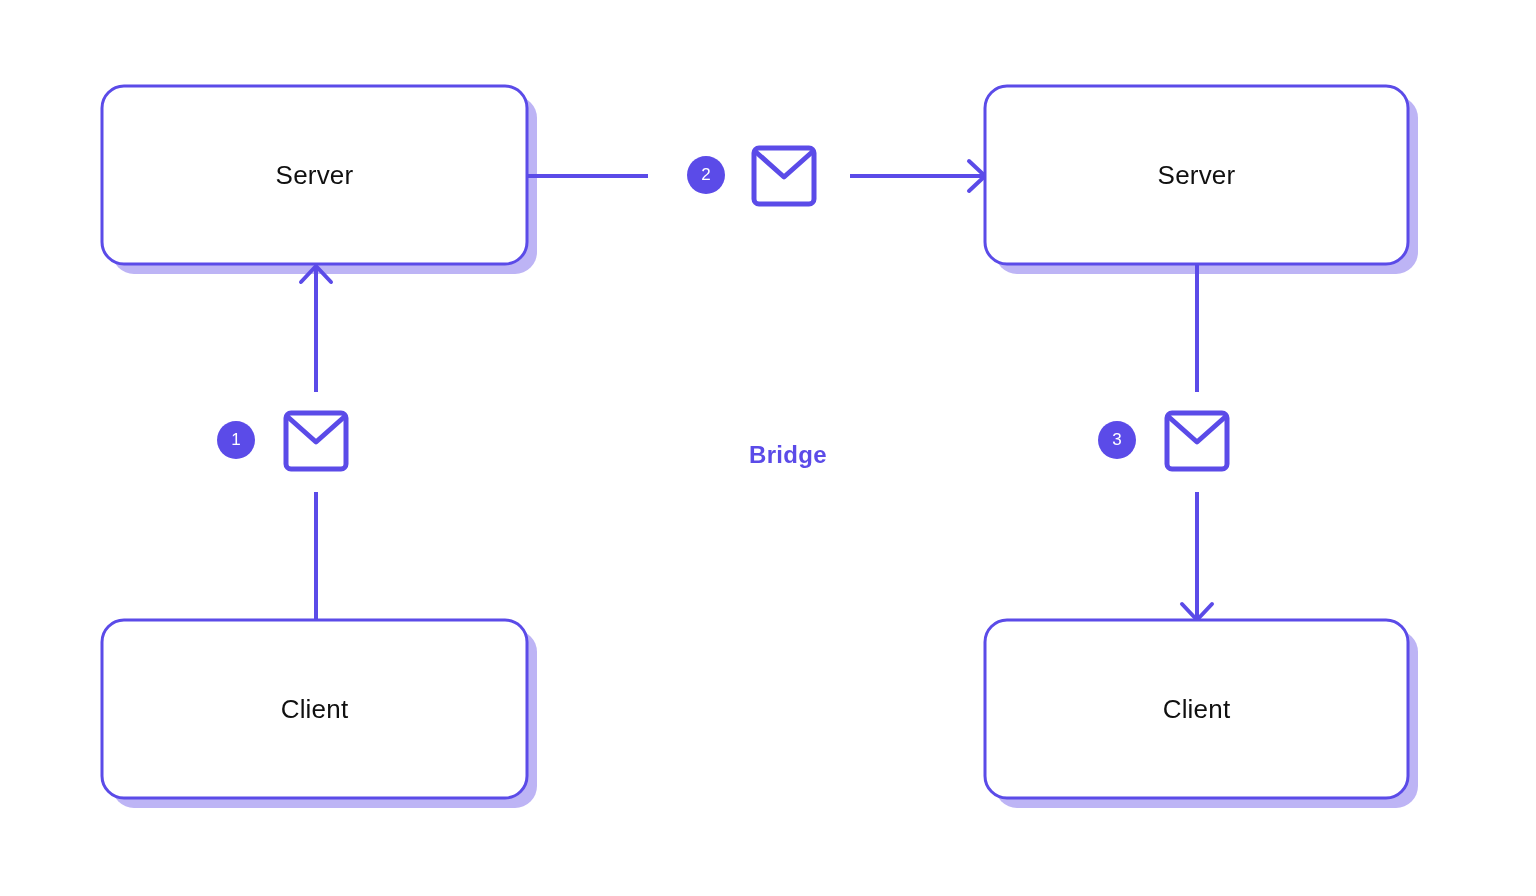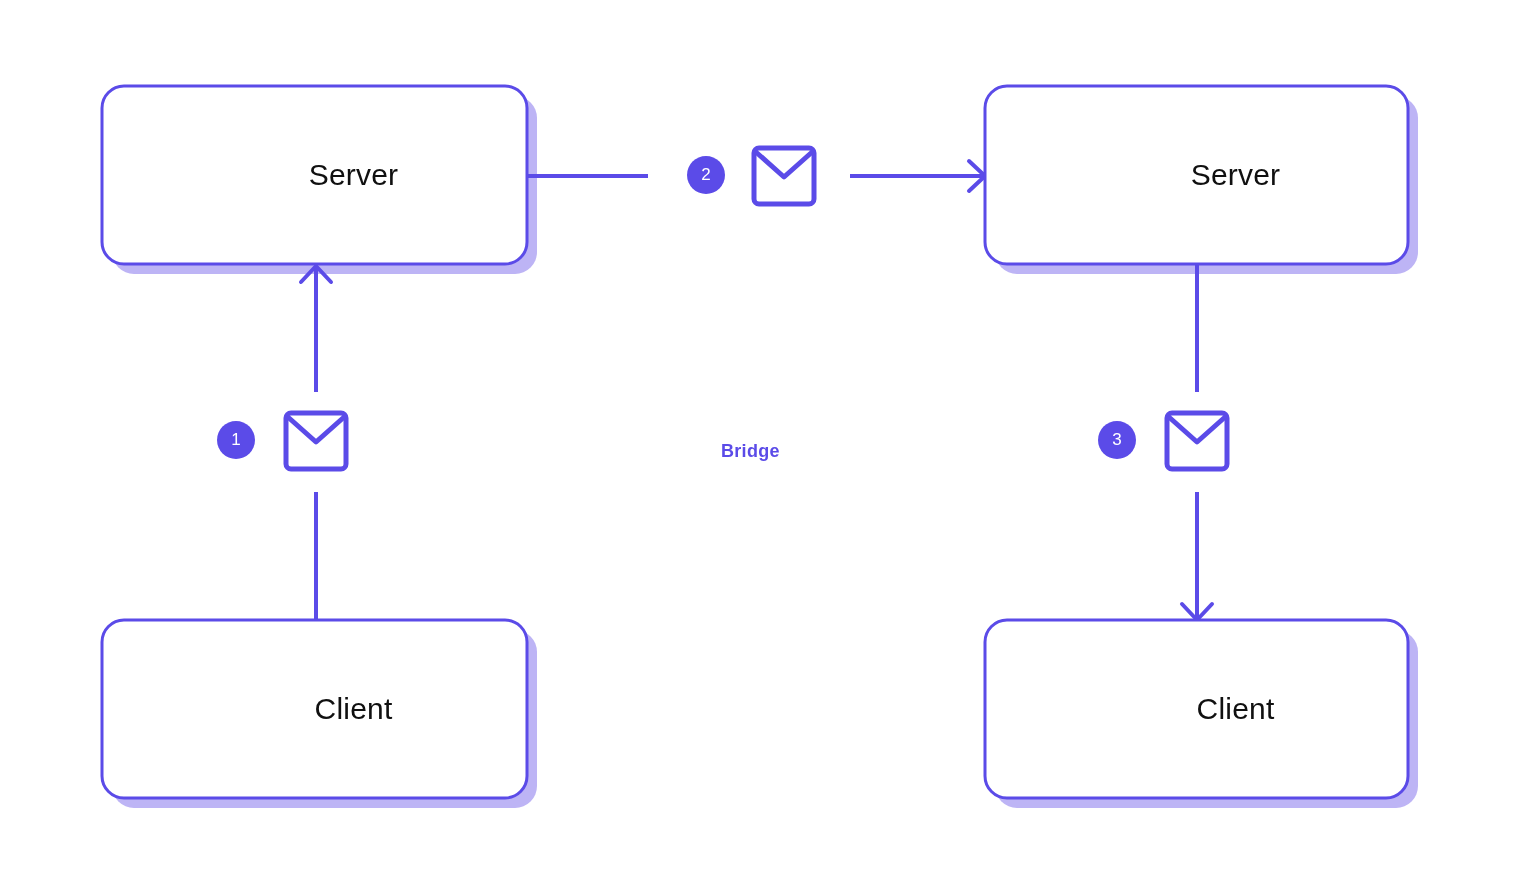--- a/index.html
+++ b/index.html
@@ -26,50 +26,50 @@
     width: 1536px;
     height: 896px;
     display: block;
   }
   .node-label {
     position: absolute;
     display: flex;
     align-items: center;
     justify-content: center;
     font-family: "Liberation Sans", sans-serif;
-    font-size: 30px;
+    font-size: 26px;
     font-weight: 400;
     color: #101010;
     letter-spacing: 0.2px;
     pointer-events: none;
     white-space: nowrap;
-    padding-left: 39px;
   }
   .badge-num {
     position: absolute;
     display: flex;
     align-items: center;
     justify-content: center;
     font-family: "Liberation Sans", sans-serif;
     font-size: 17px;
     font-weight: 500;
     color: #ffffff;
     width: 38px;
     height: 38px;
     pointer-events: none;
     user-select: none;
   }
   .bridge-label {
     position: absolute;
     font-family: "Liberation Sans", sans-serif;
-    font-size: 18px;
+    font-size: 24px;
     font-weight: 700;
     color: #5B4BE8;
     letter-spacing: 0.3px;
     white-space: nowrap;
+    margin-left: 28px;
   }
 </style>
 </head>
 <body>
 
 <div id="canvas">
 
   <svg id="diagram-svg" viewBox="0 0 1536 896">
 
     <g>

